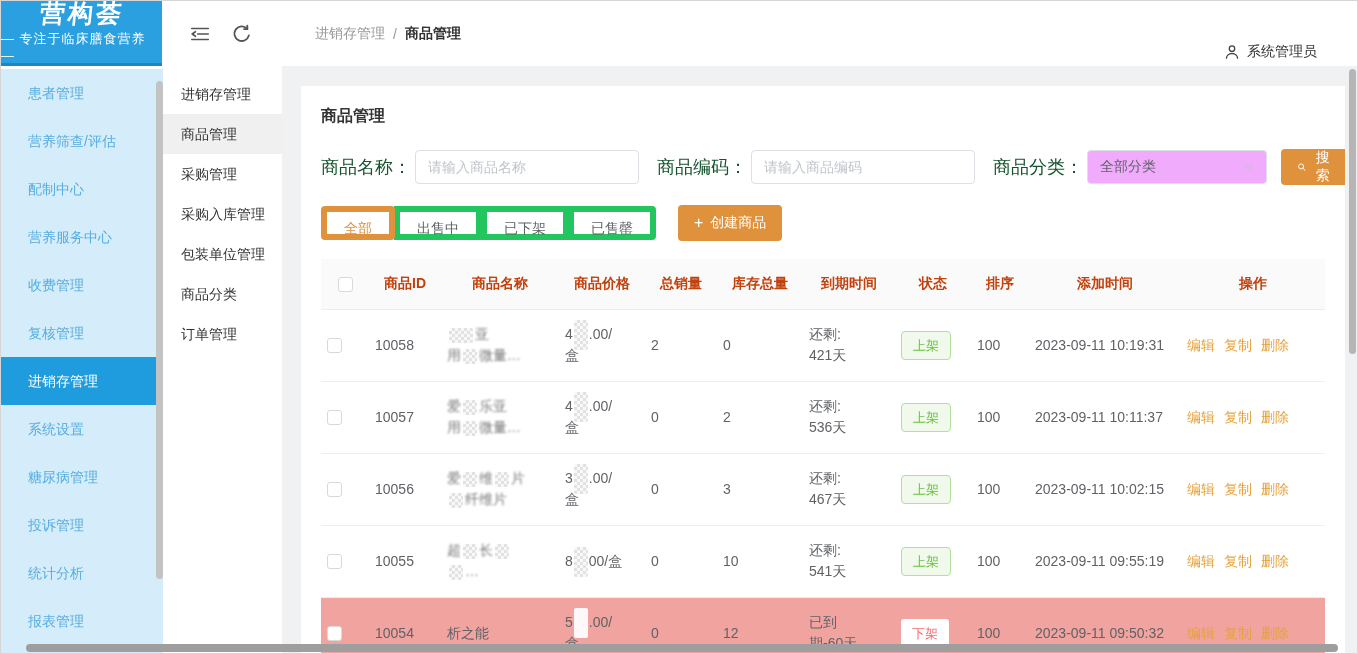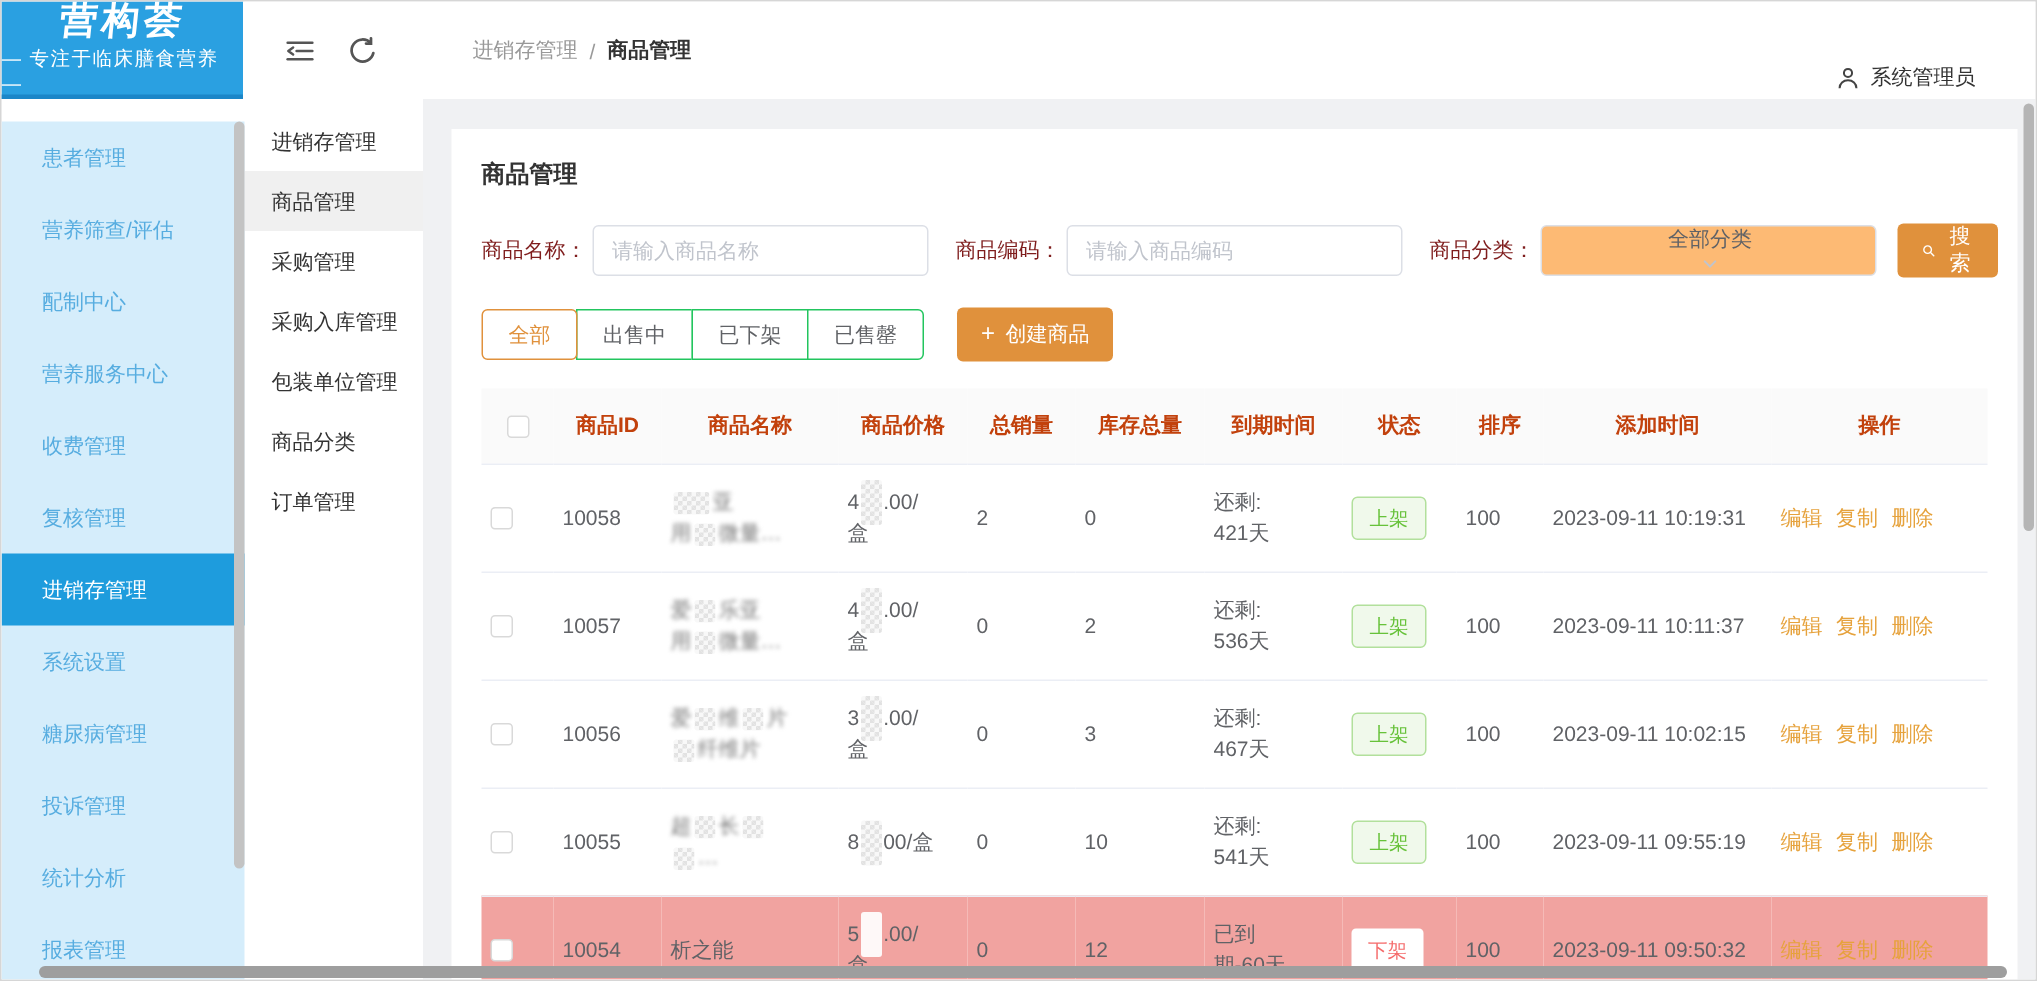--- a/index.html
+++ b/index.html
@@ -10,21 +10,21 @@
     background: #fff; border: 1px solid #d6d6d6; font-size: 14px; color:#333;
   }
   
   .logo-block { position:absolute; left:0; top:0; width:161px; height:65px;
     background:#2AA0E1; color:#fff; display:flex; flex-direction:column;
     align-items:center; justify-content:center; border-bottom:3px solid #1B86C8; }
   .logo-text { font-family:"DejaVu Serif", serif; font-size:25px; font-weight:bold;
     letter-spacing:3px; transform:skewX(-6deg); line-height:1.05; }
   .logo-sub { font-size:13px; letter-spacing:1px; margin-top:2px; }
   
-  .sidebar { position:absolute; left:0; top:80px; width:174px; bottom:0;
+  .sidebar { position:absolute; left:0; top:68px; width:174px; bottom:0;
     background:#D5EDFB; overflow:hidden; }
   .side-item { height:48px; line-height:48px; padding-left:27px; font-size:14px;
     color:#57ADE0; cursor:pointer; white-space:nowrap; }
   .side-item.active { background:#1E9CDD; color:#fff; }
   .side-scroll { position:absolute; left:155px; top:80px; width:7px; height:498px;
     background:#C3C3C3; border-radius:4px; z-index:6; }
   
   .submenu { position:absolute; left:162px; top:65px; width:119px; bottom:0;
     background:#fff; padding-top:8px; z-index:2; }
   .sub-item { height:40px; line-height:40px; padding-left:18px; font-size:14px;
@@ -42,36 +42,36 @@
   .bc-cur { color:#333; font-weight:700; }
   .tb-spacer { flex:1; }
   .user-box { display:flex; align-items:center; gap:6px; margin-right:40px; cursor:pointer; color:#333;margin-top:36px; }
   
   .content-bg { position:absolute; left:281px; top:65px; right:0; bottom:0; background:#F0F1F3; }
   .card { position:absolute; left:300px; top:85px; right:12px; bottom:0; background:#fff;
     padding:16px 20px 0 20px; overflow:hidden; }
   .page-title { font-size:16px; font-weight:700; color:#333; margin-top:4px; }
   
   .filters { display:flex; align-items:center; margin-top:22px; }
-  .f-label { font-size:14px; color:#7f1d1d; margin-right:4px; white-space:nowrap; }
+  .f-label { font-size:18px; color:#14532d; margin-right:4px; white-space:nowrap; }
   .f-input { width:224px; height:34px; border:1px solid #DCDFE6; border-radius:4px;
     padding:0 12px; font-size:14px; color:#333; outline:none;
     font-family:"Liberation Sans","DejaVu Sans",sans-serif; }
   .f-input::placeholder { color:#C0C4CC; }
   .f-group { display:flex; align-items:center; margin-right:18px; }
-  .f-select { width:224px; height:34px; border:1px solid #DCDFE6; border-radius:4px;
+  .f-select { width:180px; height:34px; border:1px solid #DCDFE6; border-radius:4px;
     display:flex; align-items:center; justify-content:space-between; padding:0 10px 0 12px;
-    color:#606266; cursor:pointer; background:#fdba74;flex-direction:column; }
+    color:#606266; cursor:pointer; background:#f0abfc; }
   .btn-orange { height:36px; padding:0 16px; background:#E0913C; color:#fff;
     border:none; border-radius:4px; display:flex; align-items:center; gap:7px;
     font-size:14px; cursor:pointer; font-family:inherit;justify-content:center; }
   .search-btn { margin-left:14px; }
   
   .tabs-row { display:flex; align-items:center; margin-top:20px; }
-  .tab { height:34px; line-height:32px; padding:0 17px; border:1px solid #22c55e;
+  .tab { height:34px; line-height:32px; padding:0 17px; border:6px solid #22c55e;
     background:#fff; color:#606266; font-size:14px; margin-left:-1px; cursor:pointer;text-align:right; }
   .tab.first { border-radius:4px 0 0 4px; margin-left:0; }
   .tab.last { border-radius:0 4px 4px 0; }
   .tab.active { color:#E0913C; border-color:#E0913C; border-radius:4px; position:relative; z-index:2; }
   .create-btn { margin-left:22px; }
   .plus-glyph { font-size:16px; line-height:1; }
   
   .tbl { width:100%; border-collapse:collapse; table-layout:fixed; margin-top:18px;
     font-size:14px; color:#606266; }
   .tbl th { background:#FAFAFA; height:50px; text-align:center; font-weight:700;

